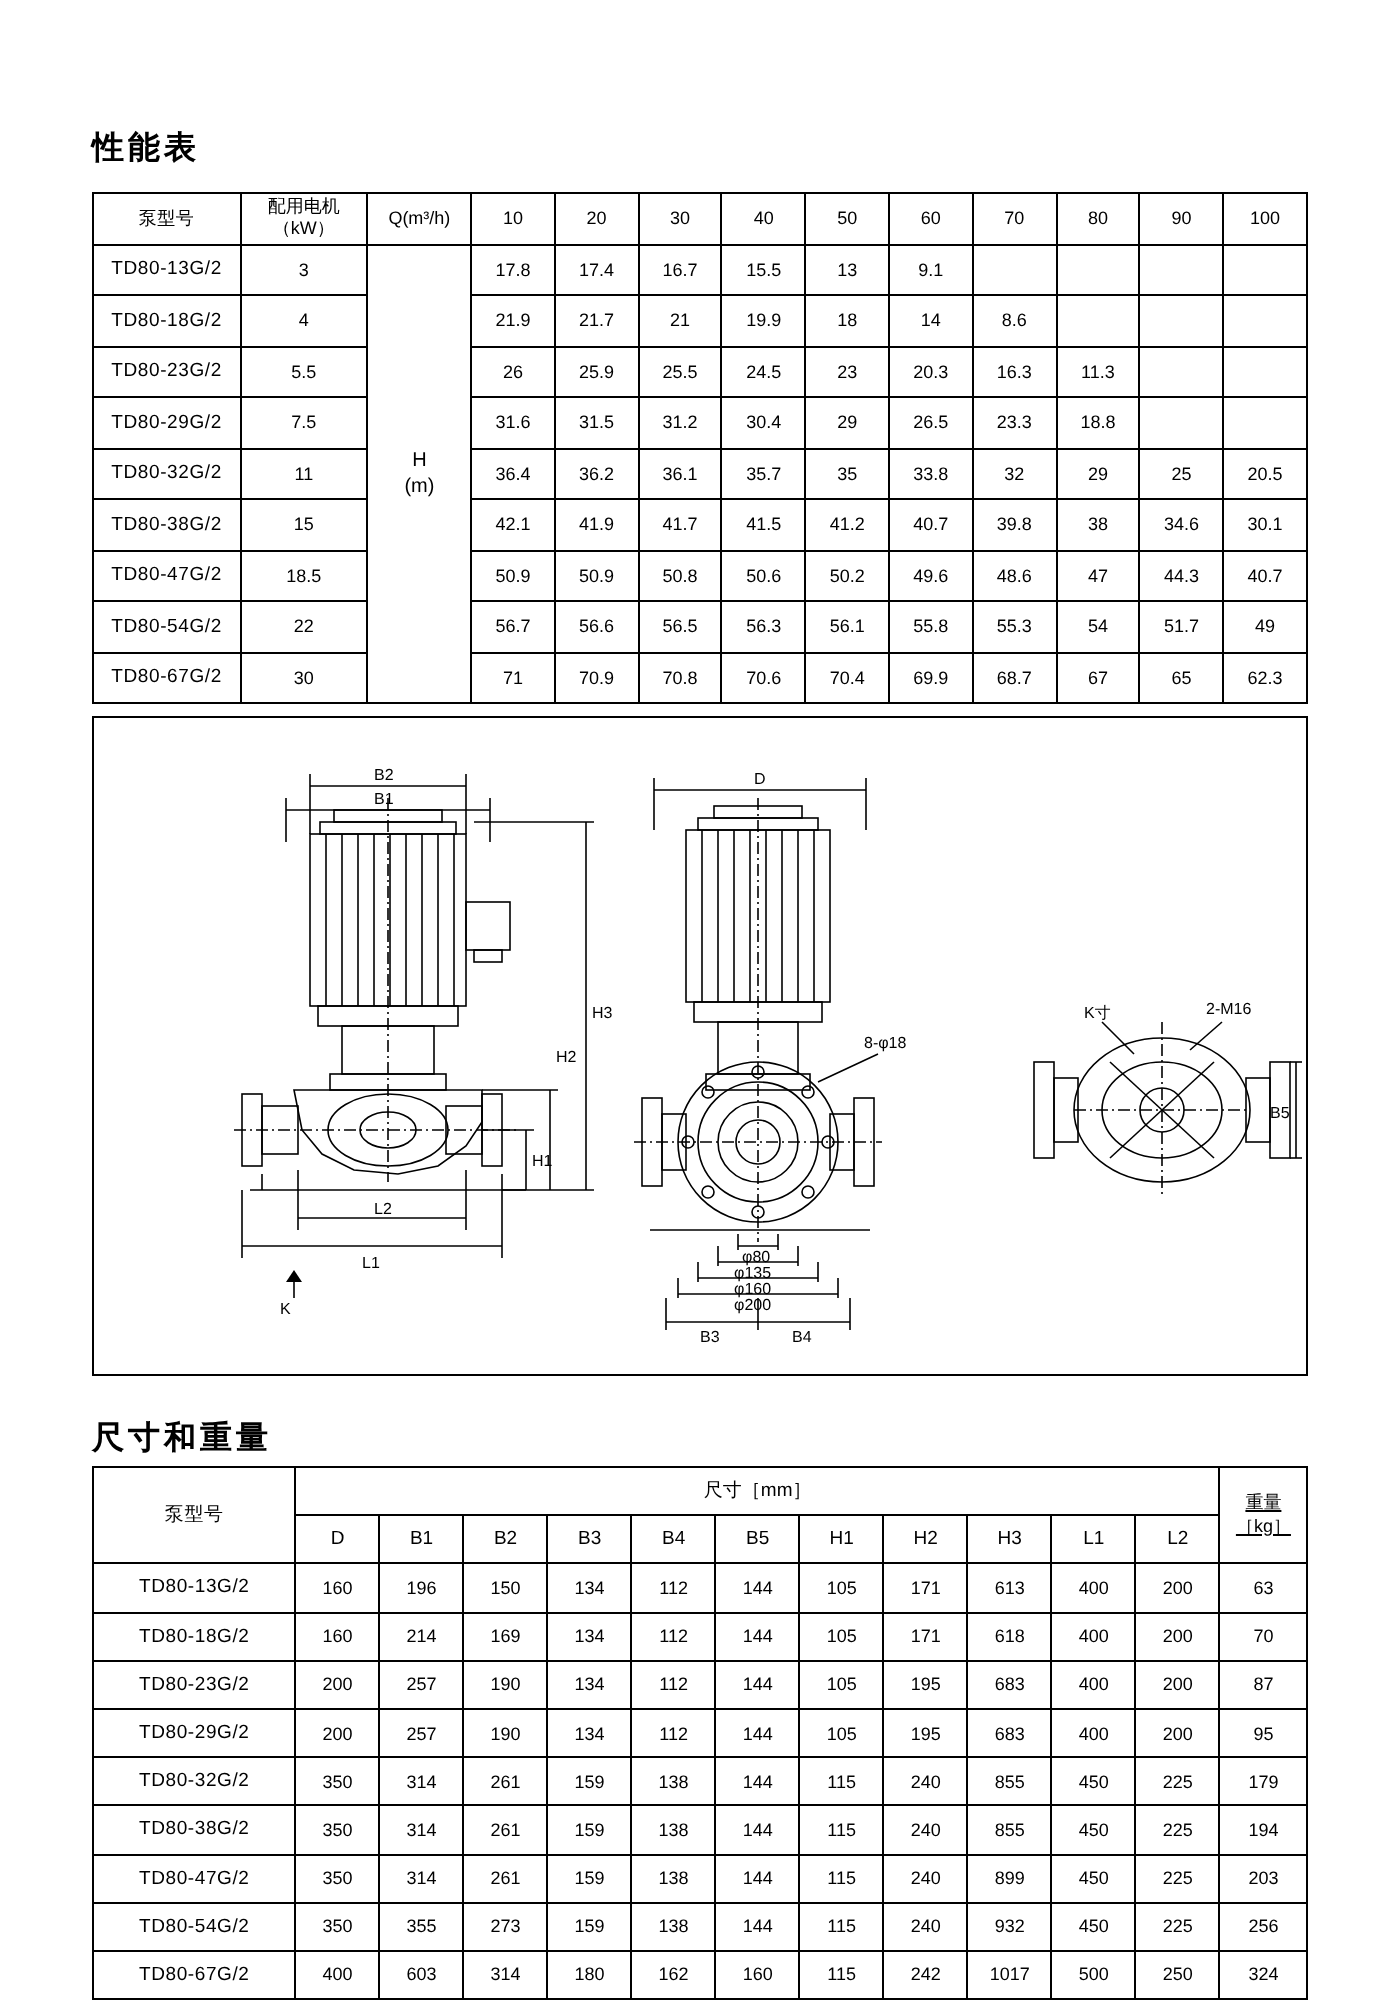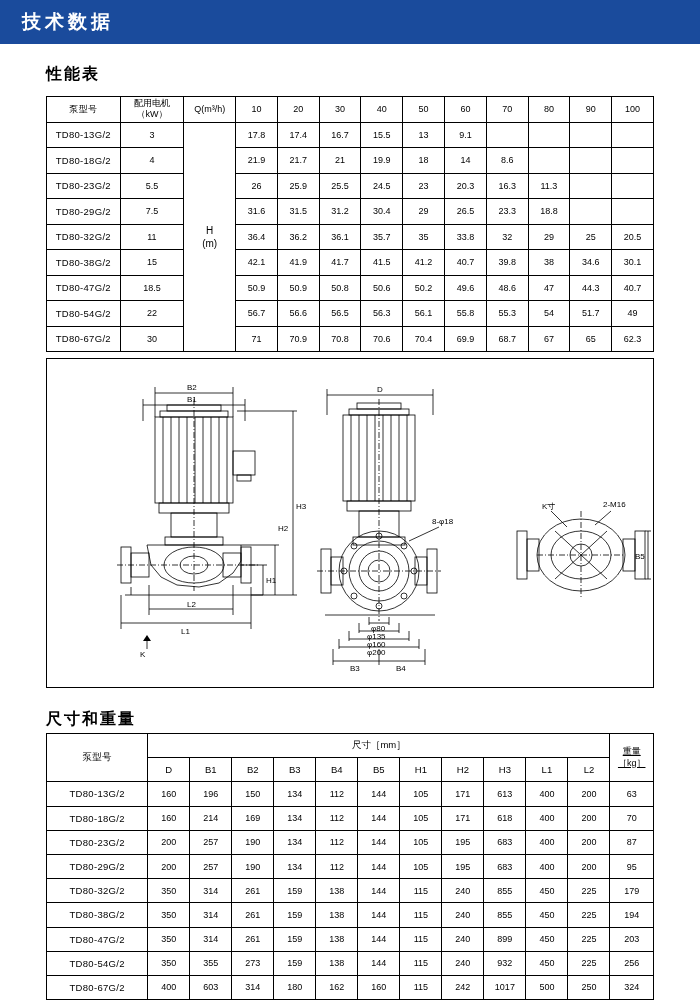--- a/index.html
+++ b/index.html
@@ -96,23 +96,20 @@
     left: 46px; top: 978px;
     font-size: 11px;
     letter-spacing: .3px;
   }
 </style>
 </head>
 <body>
 
 <div class="page">
 
-  <div class="banner">
-    <div class="banner-title">技术数据</div>
-  </div>
 
   <div class="sec-title" id="sec-perf">性能表</div>
 
   <table id="perf-table">
     <tbody id="perf-body">
         <tr>
           <td class="model-col hdr" rowspan="1">泵型号</td>
           <td class="kw-col hdr">配用电机<br>（kW）</td>
           <td class="q-col hdr-q">Q(m³/h)</td>
           <td class="val-col hdr">10</td>

